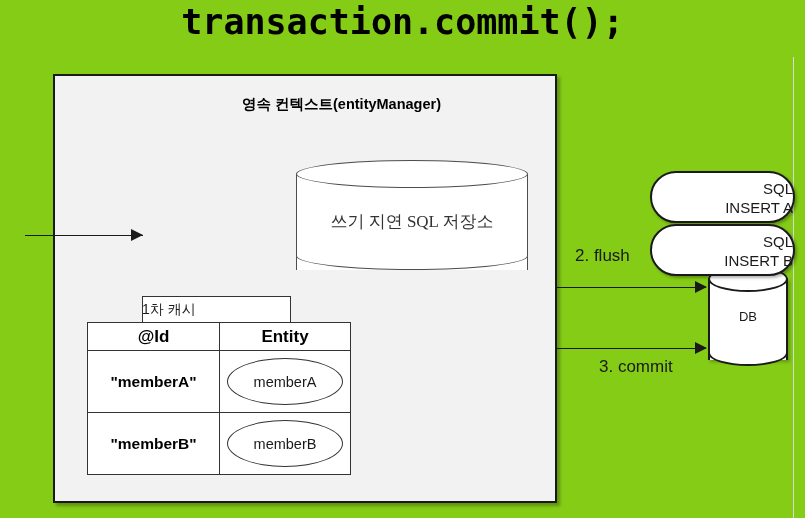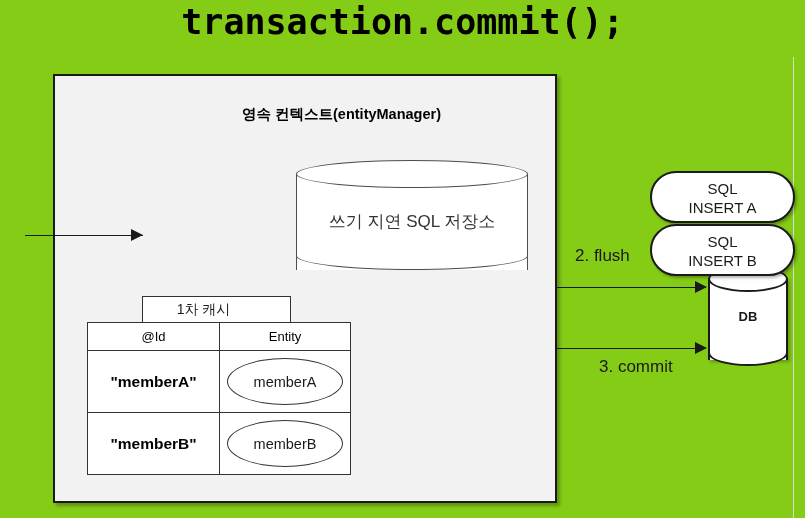--- a/index.html
+++ b/index.html
@@ -50,21 +50,20 @@
   #pc-title {
     position: absolute;
     left: 53px;
     top: 95px;
     width: 577px;
     text-align: center;
     font-size: 14.5px;
     font-weight: bold;
     color: #000000;
     white-space: nowrap;
-    margin-top: 10px;
   }
 
   
   .cylinder {
     position: absolute;
   }
   .cyl-body {
     position: absolute;
     left: 0;
     right: 0;
@@ -103,39 +102,39 @@
   #sqlstore .cyl-cap { top: 0px; height: 28px; }
   #sqlstore-label {
     position: absolute;
     left: 296px;
     top: 210px;
     width: 232px;
     text-align: center;
     font-size: 17px;
     color: #333333;
     white-space: nowrap;
+    font-family: Liberation Serif, serif;
   }
 
   
   #cache-tab {
     position: absolute;
     left: 142px;
     top: 296px;
     width: 149px;
     height: 27px;
     background: #ffffff;
     border: 1.6px solid #333333;
     box-sizing: border-box;
   }
   #cache-tab-label {
     position: absolute;
     left: 142px;
     top: 301px;
     width: 123px;
-    text-align: center;
     font-size: 14px;
     color: #1a1a1a;
     white-space: nowrap;
   }
 
   #cache-table {
     position: absolute;
     left: 87px;
     top: 322px;
     width: 261px;
@@ -148,22 +147,22 @@
     border: 1.6px solid #333333;
     background: #ffffff;
     padding: 0;
     margin: 0;
     text-align: center;
     vertical-align: middle;
     color: #000000;
   }
   #cache-table th {
     height: 27px;
-    font-size: 13px;
-    font-weight: normal;
+    font-size: 17px;
+    font-weight: bold;
   }
   #cache-table td {
     height: 61px;
     font-size: 15.5px;
     font-weight: bold;
   }
   .col-id { width: 131px; }
   .col-entity { width: 130px; }
 
   .entity-ellipse {
@@ -181,21 +180,21 @@
   }
 
   
   .sqlbox {
     position: absolute;
     background: #ffffff;
     border: 2px solid #1a1a1a;
     border-radius: 26px;
     box-shadow: 2px 2px 3px rgba(0,0,0,0.3);
     box-sizing: border-box;
-    text-align: center;
+    text-align: right;
     font-size: 15px;
     color: #1a1a1a;
     line-height: 1.25;
     padding-top: 7px;
   }
   #sql-insert-a { left: 650px; top: 171px; width: 145px; height: 52px; z-index: 6; }
   #sql-insert-b { left: 650px; top: 224px; width: 145px; height: 52px; z-index: 7; }
 
   
   #db-cyl {
@@ -225,21 +224,20 @@
   #db-label {
     position: absolute;
     left: 708px;
     top: 309px;
     width: 80px;
     text-align: center;
     font-size: 13px;
     color: #1a1a1a;
     z-index: 5;
     white-space: nowrap;
-    font-weight: bold;
   }
 
   
   .arrow-line {
     position: absolute;
     height: 0;
     border-top: 1.6px solid #1a1a1a;
   }
   .arrow-head {
     position: absolute;

